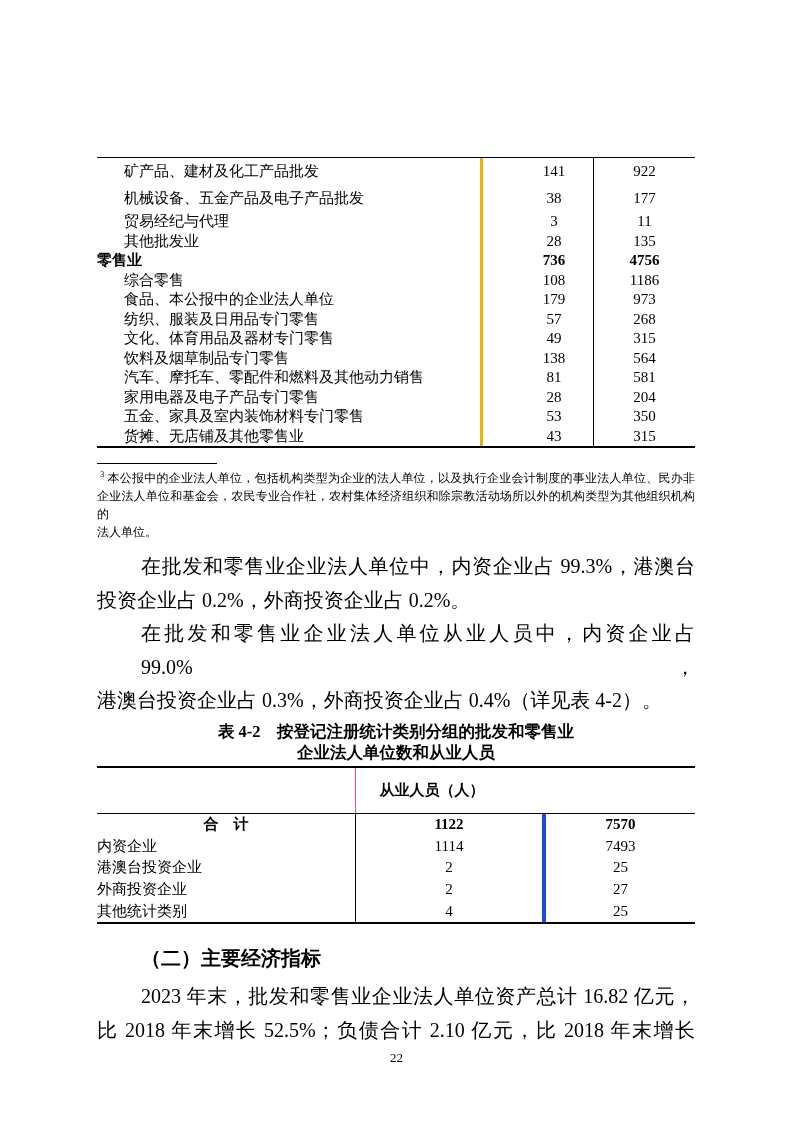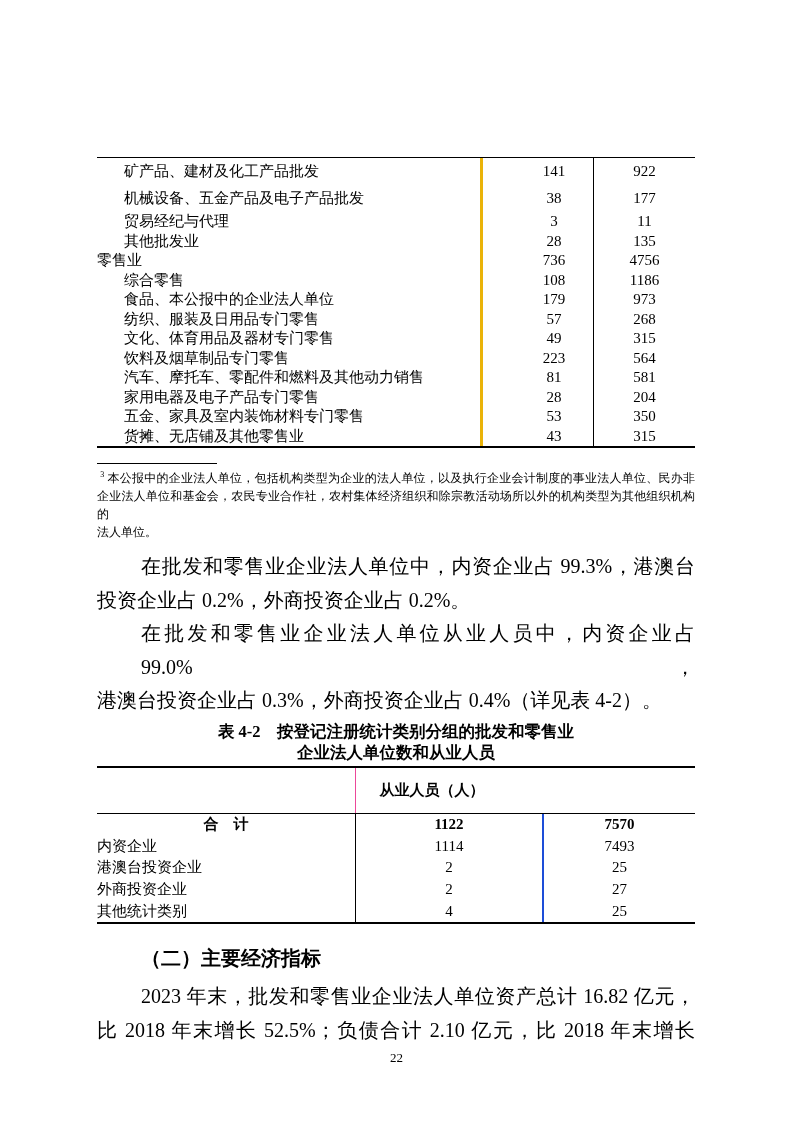--- a/index.html
+++ b/index.html
@@ -9,21 +9,21 @@
   .content { position:absolute; left:97px; top:143px; width:598px; }
 
   
   .t1 { border-top:1.5px solid #000; border-bottom:2.5px solid #000; font-size:15px; }
   .t1row { display:flex; align-items:stretch; height:19.5px; }
   .t1row.tall { height:27px; }
   .t1 .c1 { width:383px; display:flex; align-items:center; }
   .t1 .c1.ind { padding-left:27px; }
   .t1 .c2 { width:113px; border-left:3px solid #eab308; display:flex; align-items:center; justify-content:center;padding-left:32px; }
   .t1 .c3 { width:102px; border-left:1px solid #000; display:flex; align-items:center; justify-content:center; }
-  .t1row.boldrow { font-weight:normal; }
+  .t1row.boldrow { font-weight:bold; }
 
   
   .fnrule { width:120px; border-top:1.5px solid #000; margin-top:15px; }
   .fn { font-size:12px; line-height:18px; margin-top:2px; }
   .fn .fline { text-align:justify; text-align-last:justify; }
   .fn .fline.last { text-align:left; text-align-last:left; }
   .fn sup { font-size:8px; vertical-align:super; }
 
   
   .para { font-size:20px; line-height:33.5px; }
@@ -36,21 +36,21 @@
   .t2title { margin-top:3px; text-align:center; font-weight:bold; font-size:16.5px; line-height:21.5px; }
   .t2 { margin-top:2px; border-top:2px solid #000; border-bottom:2px solid #000; font-size:15px; }
   .t2head { display:flex; align-items:stretch; height:46px; border-bottom:1.5px solid #000; font-weight:bold; }
   .t2 .h1 { width:258px; }
   .t2 .h2 { width:187px; border-left:1px solid #000; display:flex; flex-direction:column; align-items:center; justify-content:center; line-height:21px; }
   .t2 .h3 { width:153px; border-left:1px solid #ec4899; display:flex; flex-direction:row; align-items:center; justify-content:center; line-height:21px; }
   .t2row { display:flex; align-items:stretch; height:21.8px; }
   .t2 .d1 { width:258px; display:flex; align-items:center; }
   .t2 .d1.center { justify-content:center; }
   .t2 .d2 { width:187px; border-left:1px solid #000; display:flex; align-items:center; justify-content:center; }
-  .t2 .d3 { width:153px; border-left:2px solid #1d4ed8; display:flex; align-items:center; justify-content:center;font-family:Liberation Serif, serif; }
+  .t2 .d3 { width:153px; border-left:4px solid #1d4ed8; display:flex; align-items:center; justify-content:center;font-family:Liberation Serif, serif; }
   .t2row.boldrow { font-weight:bold; }
 
   
   .secheading { margin-top:20px; padding-left:44px; font-size:20px; font-weight:bold; line-height:28px; }
   .para.p3 { margin-top:8px; }
 
   
   .pagenum { position:absolute; left:0; top:1036px; width:100%; text-align:center; font-size:13px; }
 </style>
 </head>
@@ -100,21 +100,21 @@
         <div class="c2">57</div>
         <div class="c3">268</div>
       </div>
       <div class="t1row">
         <div class="c1 ind">文化、体育用品及器材专门零售</div>
         <div class="c2">49</div>
         <div class="c3">315</div>
       </div>
       <div class="t1row">
         <div class="c1 ind">饮料及烟草制品专门零售</div>
-        <div class="c2">223</div>
+        <div class="c2">138</div>
         <div class="c3">564</div>
       </div>
       <div class="t1row">
         <div class="c1 ind">汽车、摩托车、零配件和燃料及其他动力销售</div>
         <div class="c2">81</div>
         <div class="c3">581</div>
       </div>
       <div class="t1row">
         <div class="c1 ind">家用电器及电子产品专门零售</div>
         <div class="c2">28</div>

